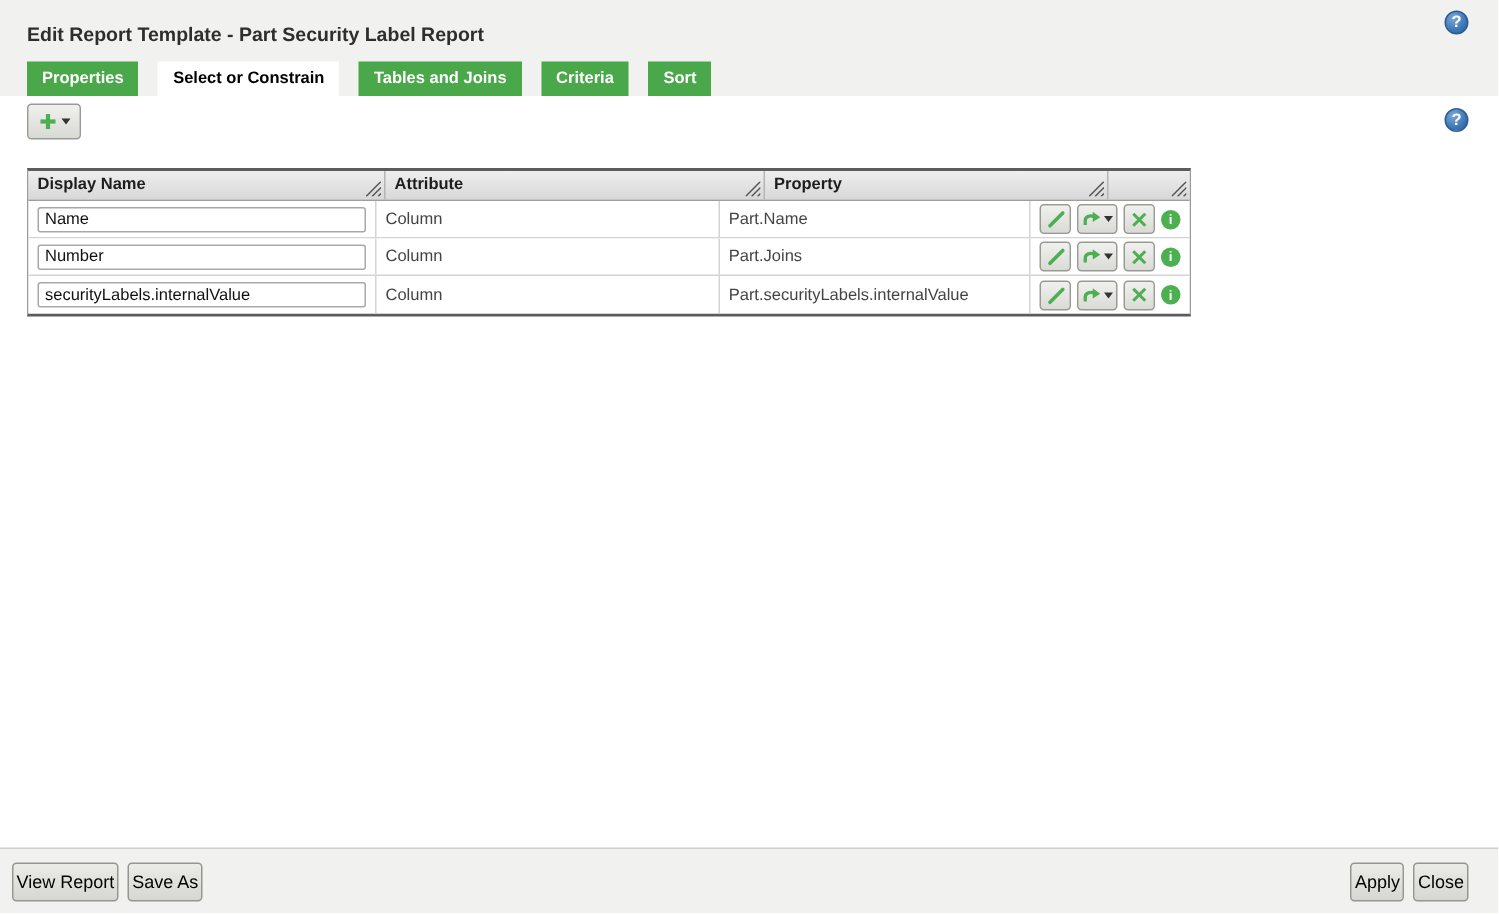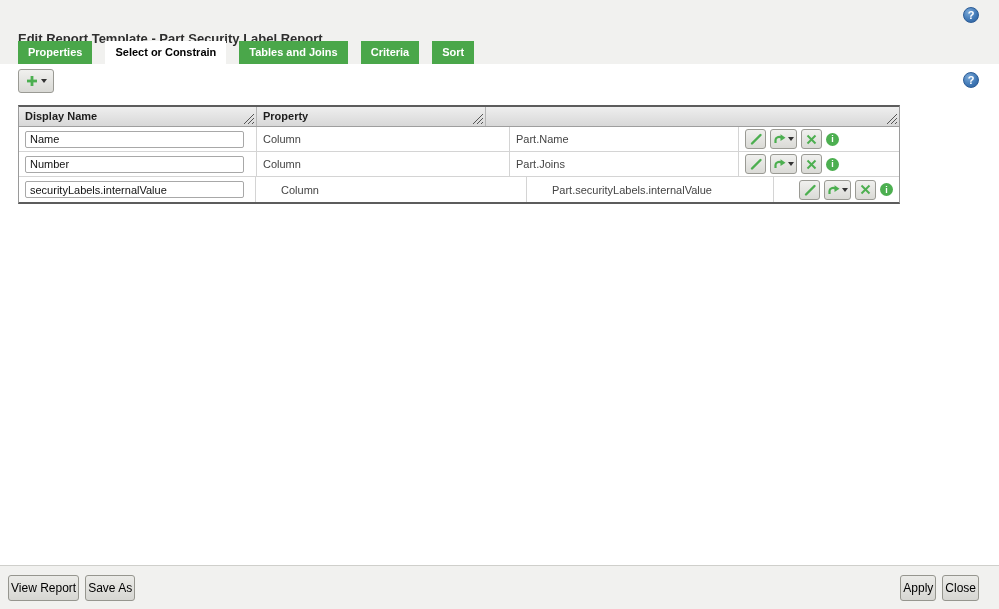--- a/index.html
+++ b/index.html
@@ -2,21 +2,21 @@
 <html><head>
 <meta charset="utf-8">
 <style>
   * { margin:0; padding:0; box-sizing:border-box; }
   html,body { width:999px; height:609px; }
   body { font-family:"Liberation Sans","DejaVu Sans",sans-serif; background:#fff; }
   .app { position:relative; width:999px; height:609px; background:#fff; overflow:hidden; }
 
   
   .header { position:relative; height:64px; background:#f1f1ef; }
-  .page-title { position:absolute; left:18px; top:15px; font-size:13px; font-weight:bold; color:#2e2e2e;margin-top:16px; }
+  .page-title { position:absolute; left:18px; top:15px; font-size:13px; font-weight:bold; color:#2e2e2e; }
   .help-icon { width:16px; height:16px; border-radius:50%;
     background:radial-gradient(circle at 35% 30%, #7aa9d8 0%, #3e76b4 60%, #2c5c96 100%);
     border:1px solid #2c5c96; color:#fff; font-size:11px; font-weight:bold;
     display:flex; align-items:center; justify-content:center; cursor:pointer; }
   .help-top { position:absolute; right:20px; top:7px; }
 
   
   .tabs { position:absolute; left:18px; bottom:0; display:flex; gap:13px; }
   .tab { background:#4aa74a; color:#fff; font-size:11px; font-weight:bold;
     padding:5px 10px 6px; white-space:nowrap; cursor:pointer; }
@@ -25,31 +25,31 @@
   
   .toolbar { position:relative; height:41px; padding:5px 0 0 18px; background:#fff; }
   .add-btn { width:36px; height:24px; border:1px solid #9a9a94; border-radius:3px;
     background:linear-gradient(#f0f0ee,#d9d9d5); display:inline-flex; align-items:center;
     justify-content:center; gap:3px; cursor:pointer; }
   .caret-down { width:0; height:0; border-left:3.5px solid transparent; border-right:3.5px solid transparent;
     border-top:4px solid #333; display:inline-block; }
   .help-mid { position:absolute; right:20px; top:8px; }
 
   
-  .grid { margin:0 18px; width:882px; border-left:1px solid #9a9a9a; border-right:1px solid #9a9a9a;
+  .grid { margin:7px 18px; width:776px; border-left:1px solid #9a9a9a; border-right:1px solid #9a9a9a;
     border-top:2px solid #5c5c5c; border-bottom:2px solid #5c5c5c; }
   .g-header { display:flex; height:20px; background:linear-gradient(#eeeeee,#d8d8d8);
     border-bottom:1px solid #9e9e9e; }
   .g-hcell { position:relative; padding:3px 6px 0; font-size:11px; font-weight:bold; color:#1d1d1d;
     border-right:1px solid #b5b5b5; }
   .g-hcell:last-child { border-right:none; }
   .c1 { width:238px; } .c2 { width:253px; } .c3 { width:229px; } .c4 { flex:1; }
   .resize-handle { position:absolute; right:2px; bottom:2px; cursor:col-resize; }
   .g-row { display:flex; height:25px; align-items:center; background:#fff; border-bottom:1px solid #d4d4d4; }
-  .g-row:last-child { border-bottom:none;gap:19px; }
+  .g-row:last-child { border-bottom:none; }
   .g-cell { padding:0 6px; font-size:11px; color:#444; border-right:1px solid #d4d4d4;
     height:100%; display:flex; align-items:center; }
   .g-cell:last-child { border-right:none; }
   .name-input { width:219px; height:17px; border:1px solid #a8a8a8; border-radius:2px;
     font-size:11px; color:#111; padding:0 4px; font-family:"Liberation Sans","DejaVu Sans",sans-serif; }
   .act-btn { height:20px; border:1px solid #9a9a94; border-radius:3px;
     background:linear-gradient(#f0f0ee,#dadad6); display:inline-flex; align-items:center;
     justify-content:center; margin-right:4px; cursor:pointer; }
   .w1 { width:21px; } .w2 { width:27px; gap:1px; } 
   .info-badge { width:13px; height:13px; border-radius:50%; background:#4caf50; color:#fff;
@@ -109,20 +109,28 @@
   <div class="grid">
     <div class="g-header">
       <div class="g-hcell c1">
         <span>Display Name</span>
         <svg class="resize-handle" width="10" height="10" viewBox="0 0 10 10">
           <line x1="0" y1="10" x2="10" y2="0" stroke="#555" stroke-width="1"></line>
           <line x1="4" y1="10" x2="10" y2="4" stroke="#555" stroke-width="1"></line>
           <line x1="8" y1="10" x2="10" y2="8" stroke="#555" stroke-width="1"></line>
         </svg>
       </div>
+      <div class="g-hcell c2">
+        <span>Attribute</span>
+        <svg class="resize-handle" width="10" height="10" viewBox="0 0 10 10">
+          <line x1="0" y1="10" x2="10" y2="0" stroke="#555" stroke-width="1"></line>
+          <line x1="4" y1="10" x2="10" y2="4" stroke="#555" stroke-width="1"></line>
+          <line x1="8" y1="10" x2="10" y2="8" stroke="#555" stroke-width="1"></line>
+        </svg>
+      </div>
       <div class="g-hcell c3">
         <span>Property</span>
         <svg class="resize-handle" width="10" height="10" viewBox="0 0 10 10">
           <line x1="0" y1="10" x2="10" y2="0" stroke="#555" stroke-width="1"></line>
           <line x1="4" y1="10" x2="10" y2="4" stroke="#555" stroke-width="1"></line>
           <line x1="8" y1="10" x2="10" y2="8" stroke="#555" stroke-width="1"></line>
         </svg>
       </div>
       <div class="g-hcell c4">
         <svg class="resize-handle" width="10" height="10" viewBox="0 0 10 10">

